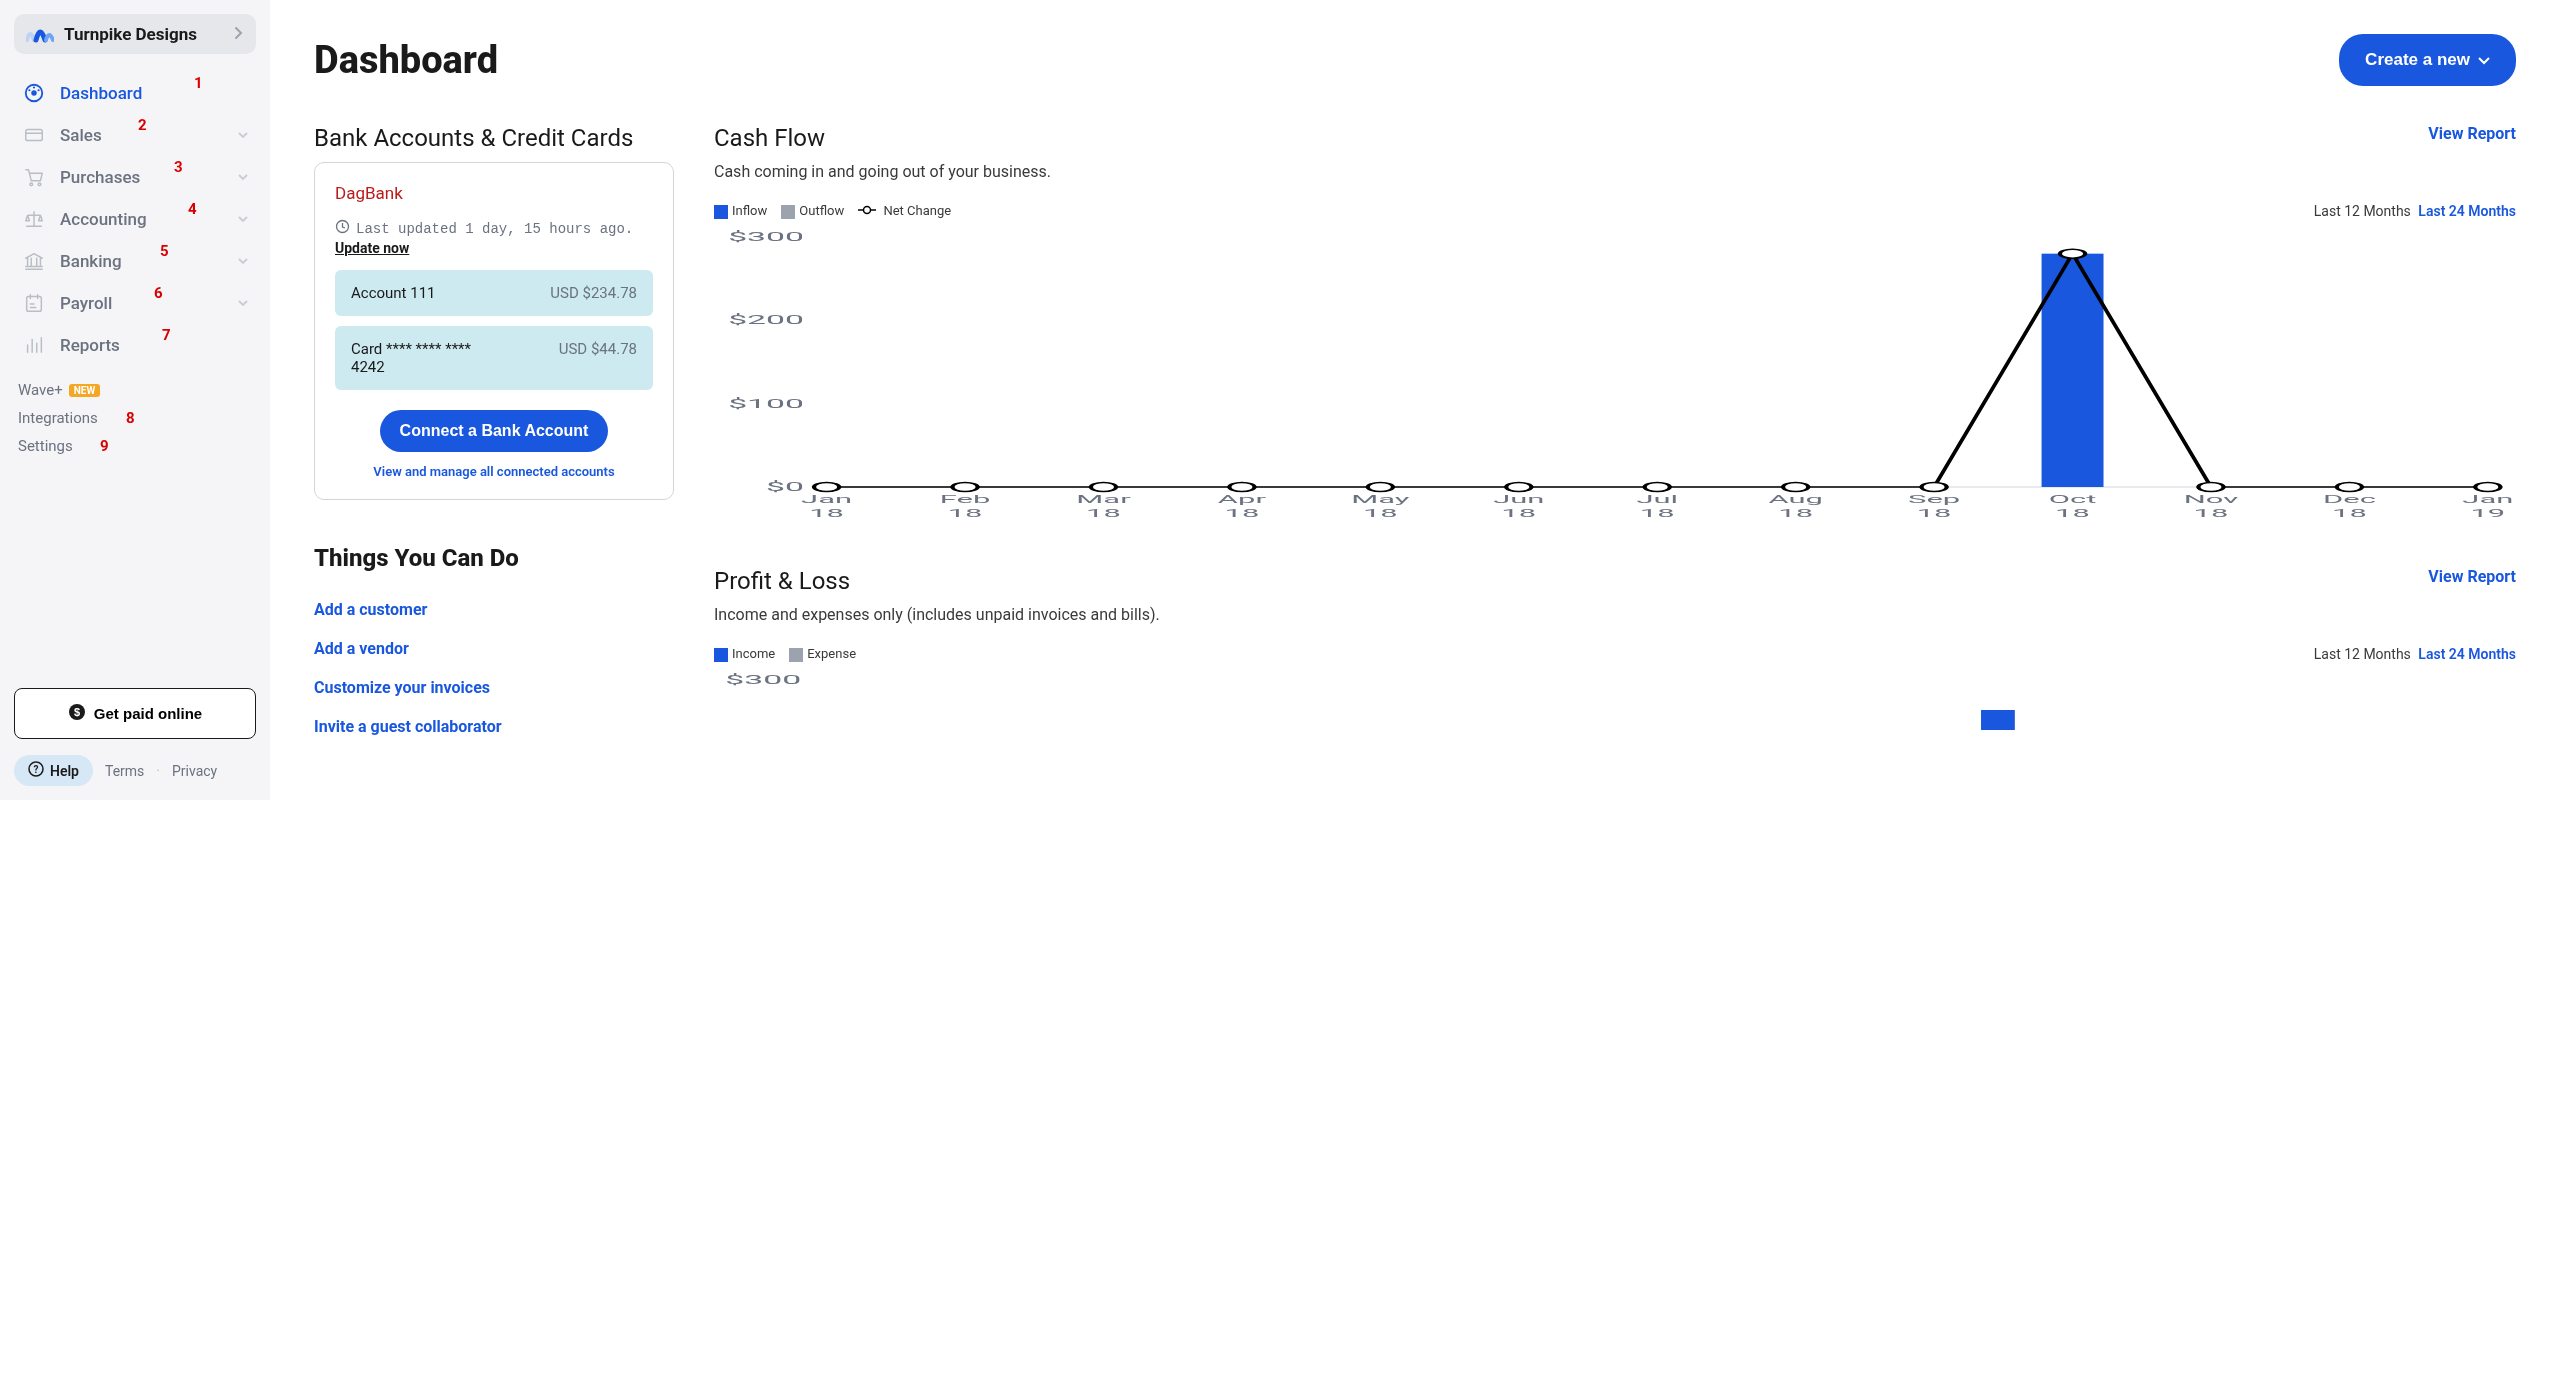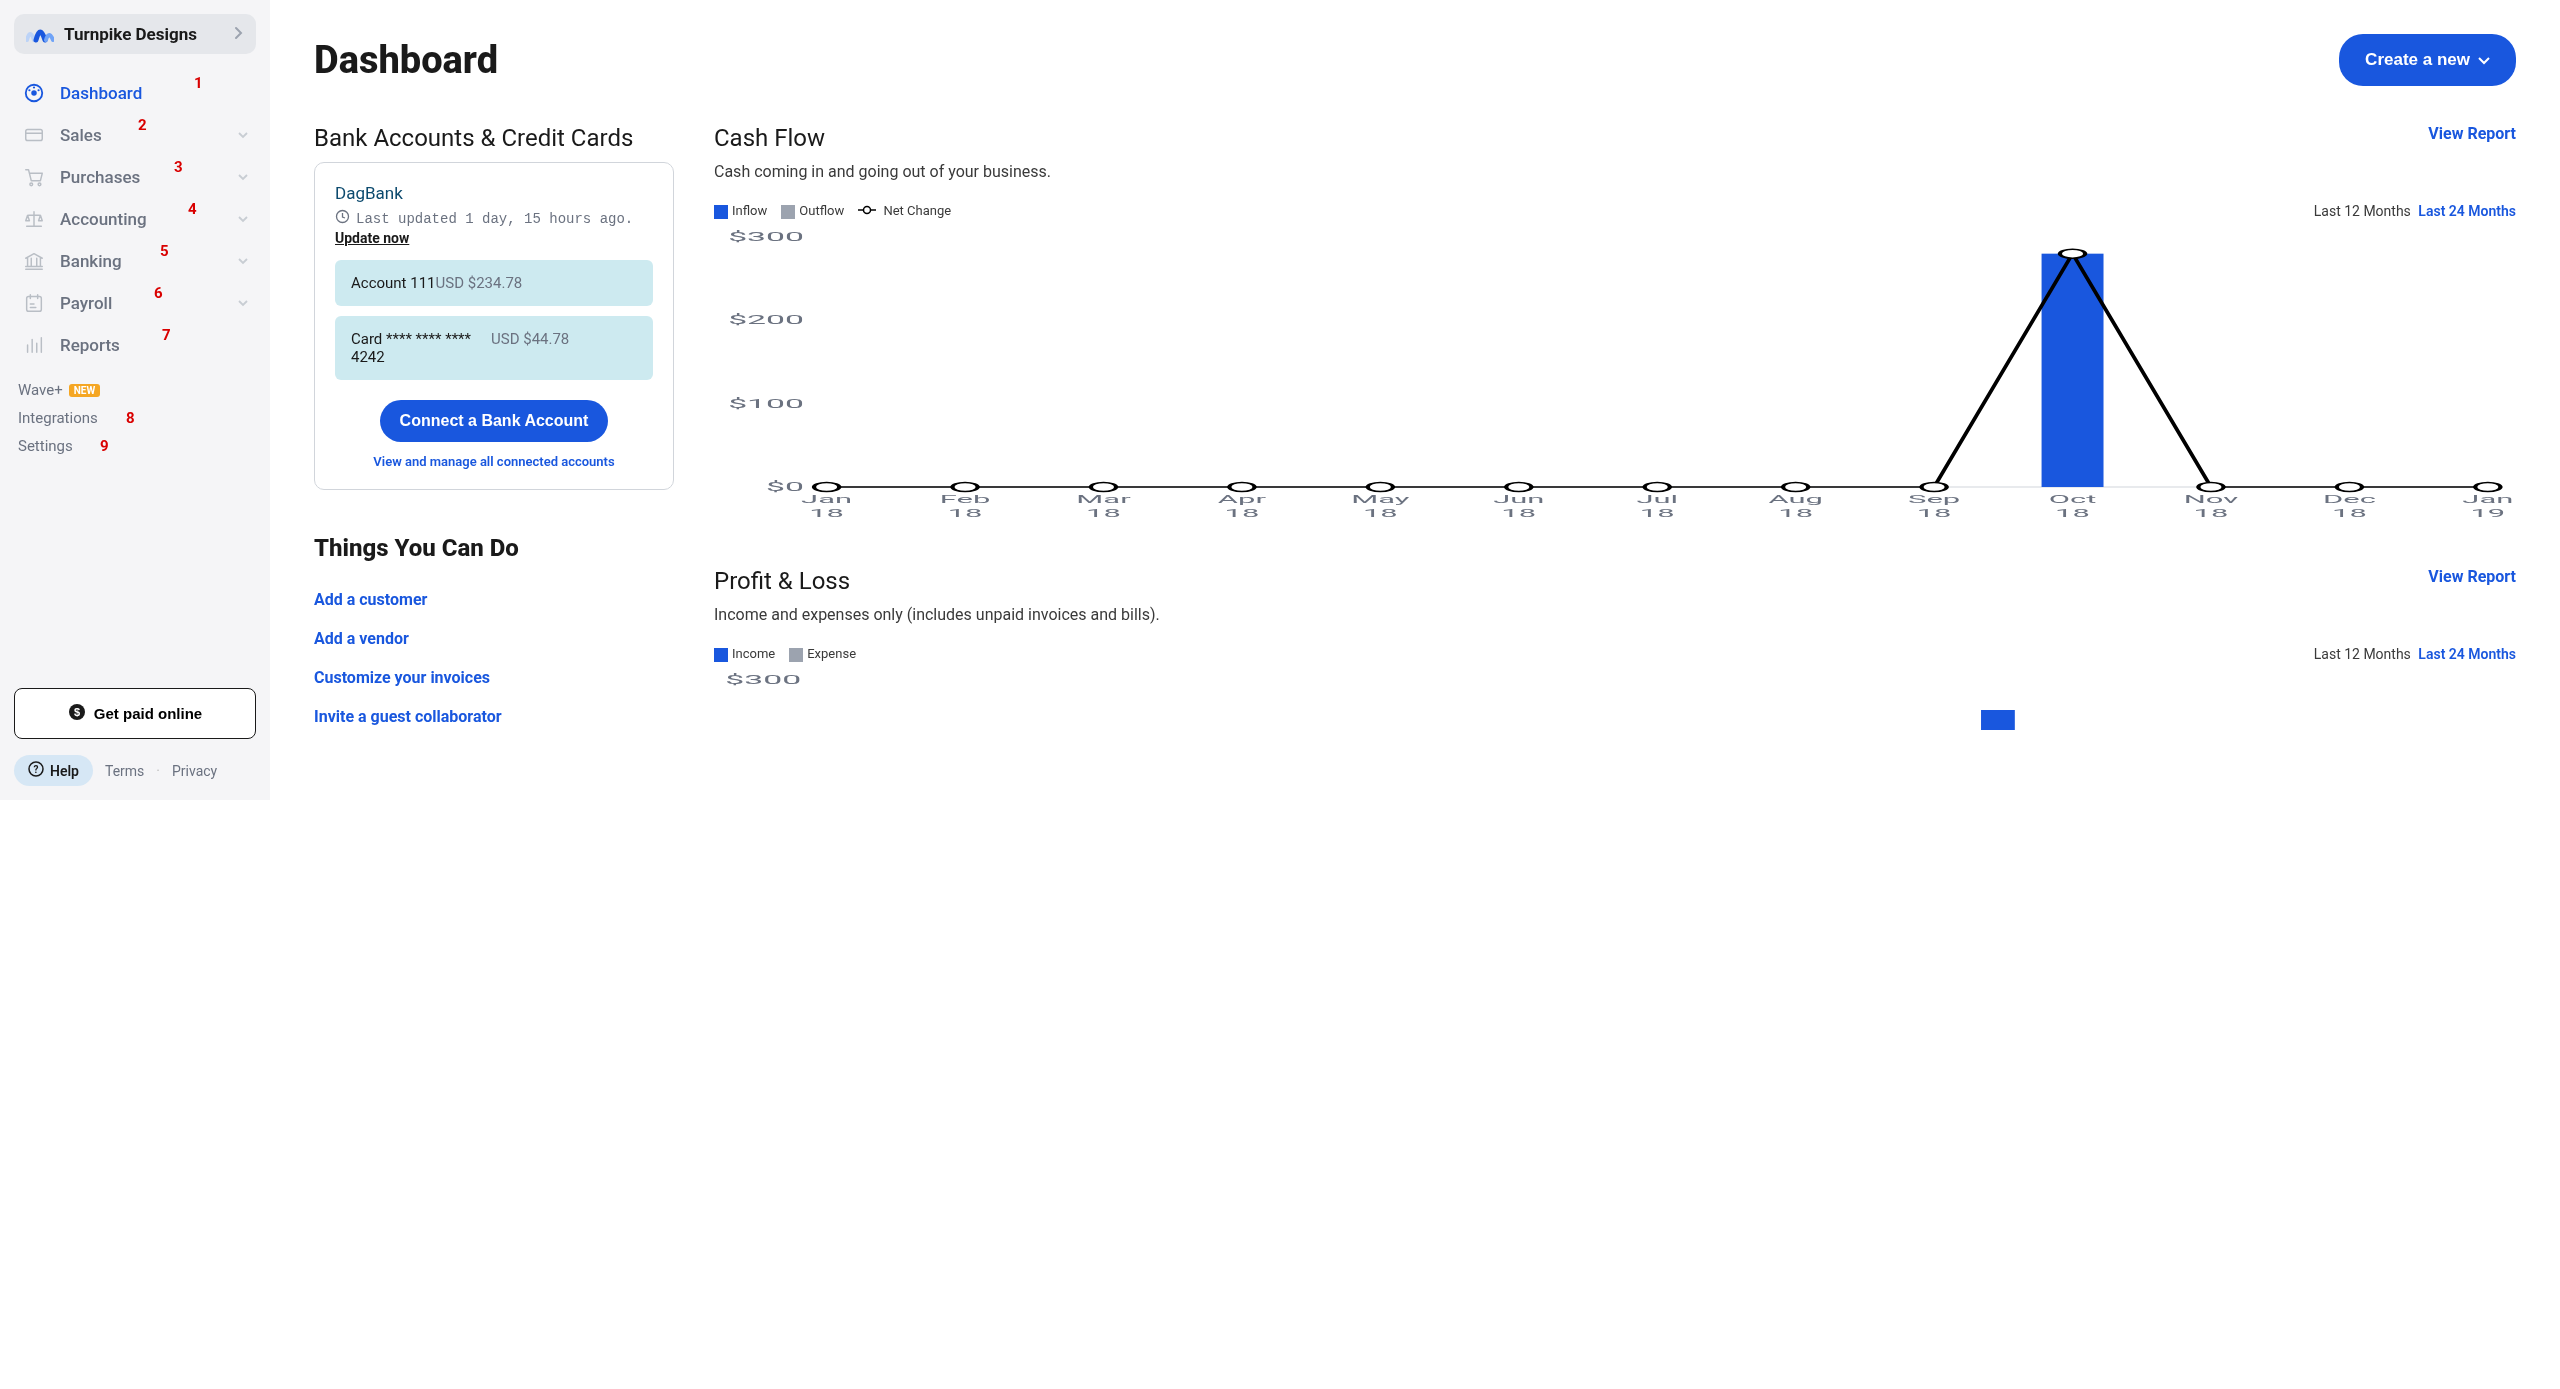--- a/index.html
+++ b/index.html
@@ -31,24 +31,24 @@
 .page-header { display:flex; justify-content:space-between; align-items:center; margin-bottom: 38px;}
 .page-header h1 { font-size: 38px; font-weight: 800; }
 .create-btn { background:#1957de; color:#ffffff; border:none; padding: 16px 26px; border-radius: 24px; font-size: 17px; font-weight:700; display:flex; align-items:center; gap:8px; cursor:pointer;}
 
 .grid { display:flex; gap: 40px; }
 .col-left { width: 360px; flex-shrink:0; }
 .col-right { flex:1; }
 
 .section-title { font-size: 24px; font-weight: 400; margin-bottom: 10px;}
 .bank-card { border:1px solid #d1d5db; border-radius: 10px; padding: 20px; }
-.bank-name { font-size: 17px; color:#0c4a6e; margin-bottom: 6px; }
+.bank-name { font-size: 17px; color:#b91c1c; margin-bottom: 16px; }
 .updated-row { display:flex; align-items:center; gap:6px; color:#6b7280; font-size:14px;font-family:Liberation Mono, monospace;}
 .update-now { font-weight:700; text-decoration:underline; color:#1a1a1a; cursor:pointer; font-size:14px; margin-bottom:14px; display:inline-block;}
-.acct { background:#cdeaf0; border-radius:6px; padding:14px 16px; display:flex; justify-content:flex-start; margin-bottom:10px; font-size:15px;}
+.acct { background:#cdeaf0; border-radius:6px; padding:14px 16px; display:flex; justify-content:space-between; margin-bottom:10px; font-size:15px;}
 .acct .label { color:#1a1a1a; max-width:140px;}
 .acct .amt { color:#6b7280;}
 .connect-btn { background:#1957de; color:#fff; border:none; border-radius:24px; padding:12px 20px; font-size:16px; font-weight:700; display:block; margin: 20px auto 12px; cursor:pointer;}
 .view-manage { text-align:center; color:#1957de; font-size:13px; font-weight:600; cursor:pointer;}
 
 .things-title { font-size:24px; font-weight:800; margin-top:44px; margin-bottom:18px;}
 .thing-link { color:#1957de; font-weight:700; font-size:16px; padding: 10px 0; cursor:pointer;}
 
 .subtitle { color:#3a3a3a; font-size:16px; margin-bottom: 16px;}
 .chart-header { display:flex; justify-content:space-between; align-items:flex-start; margin-bottom:6px;}

